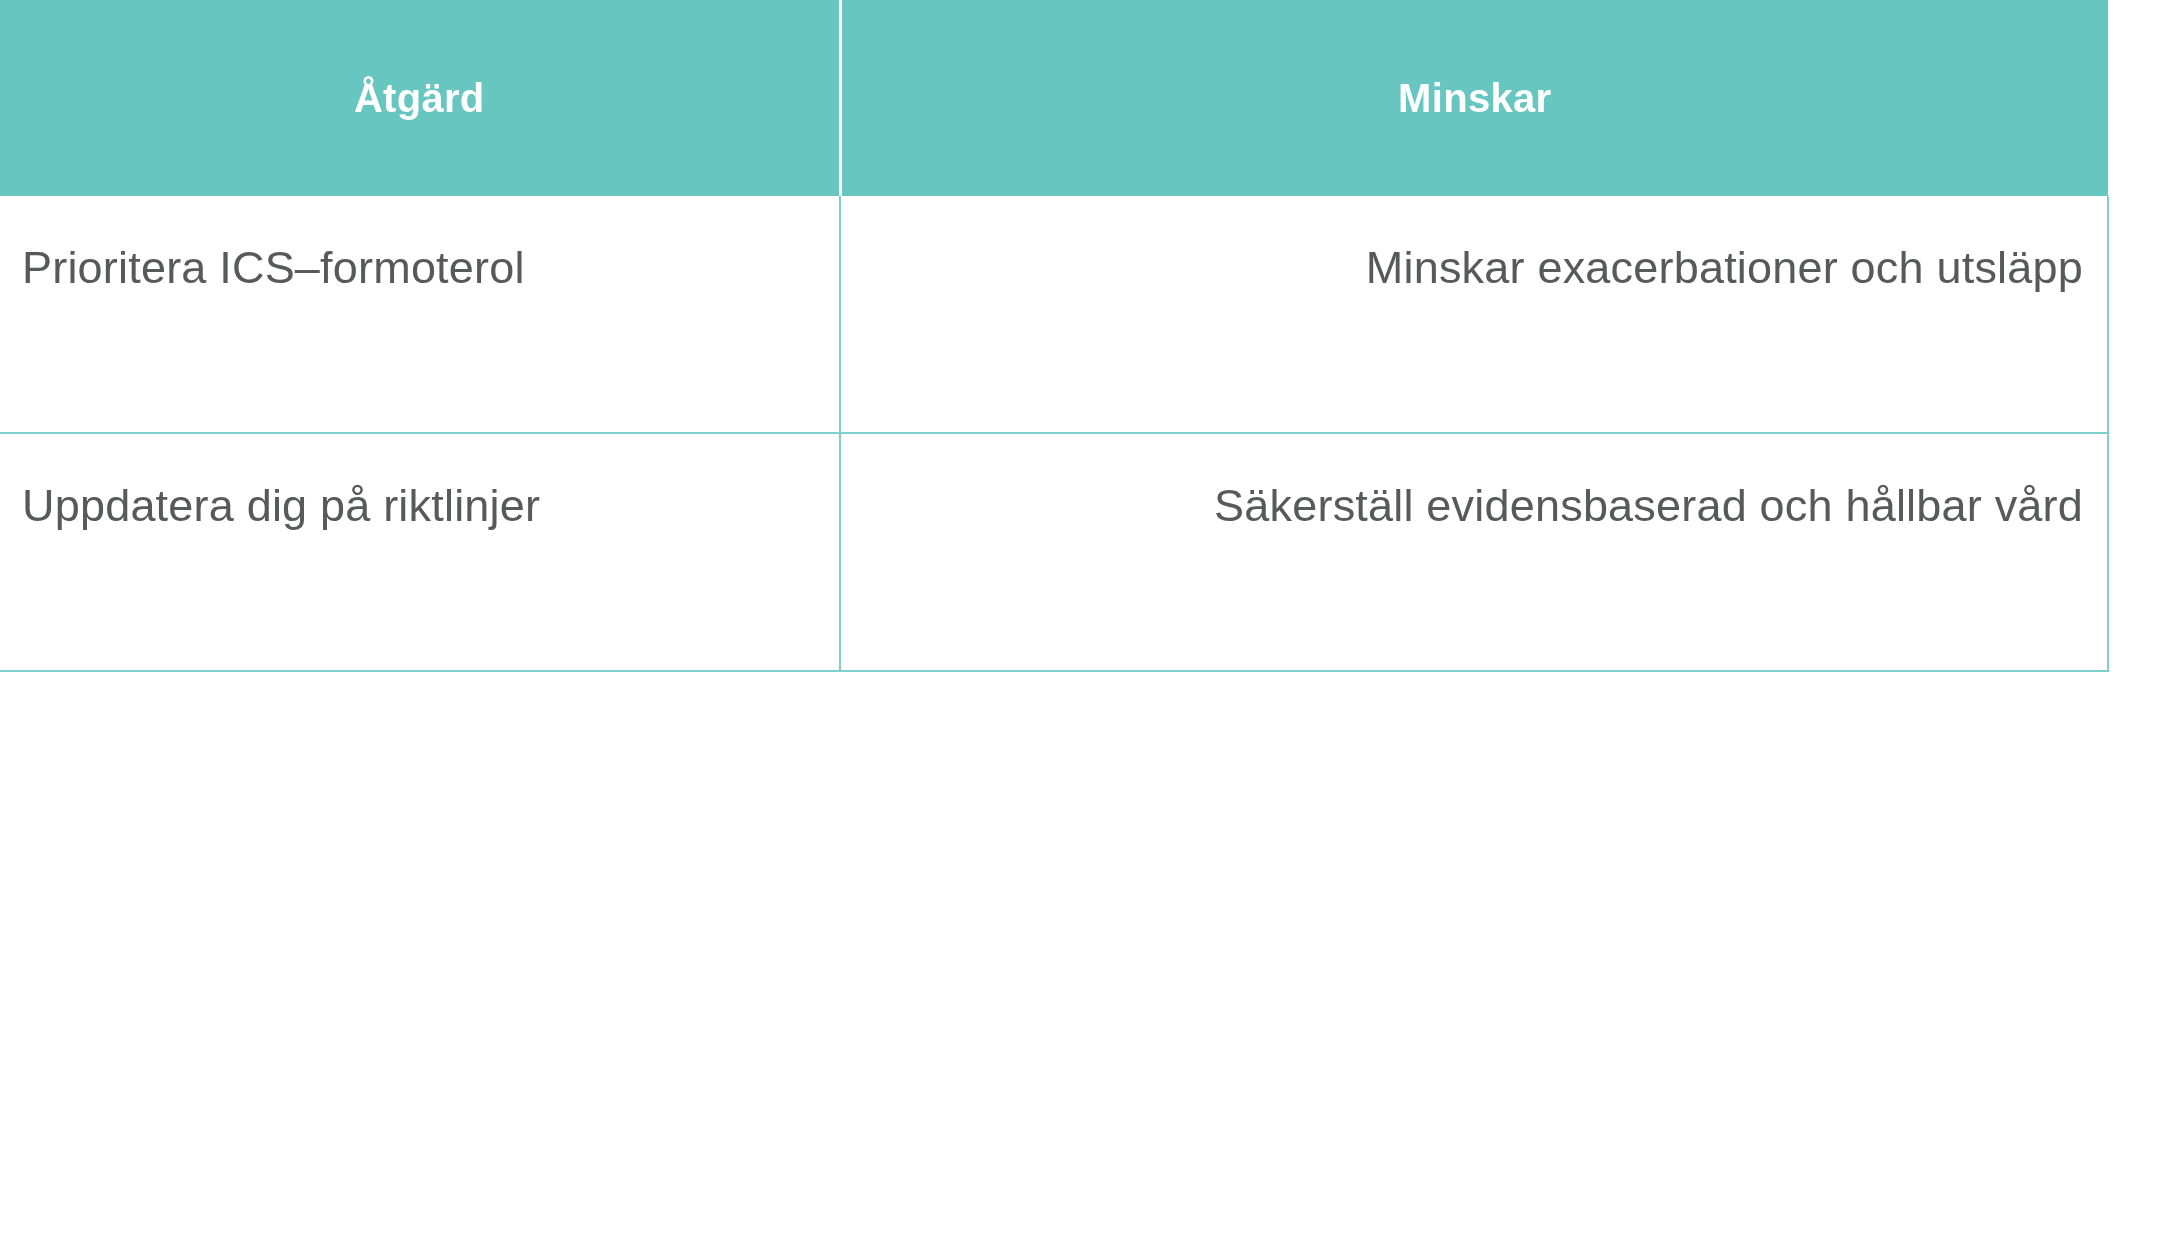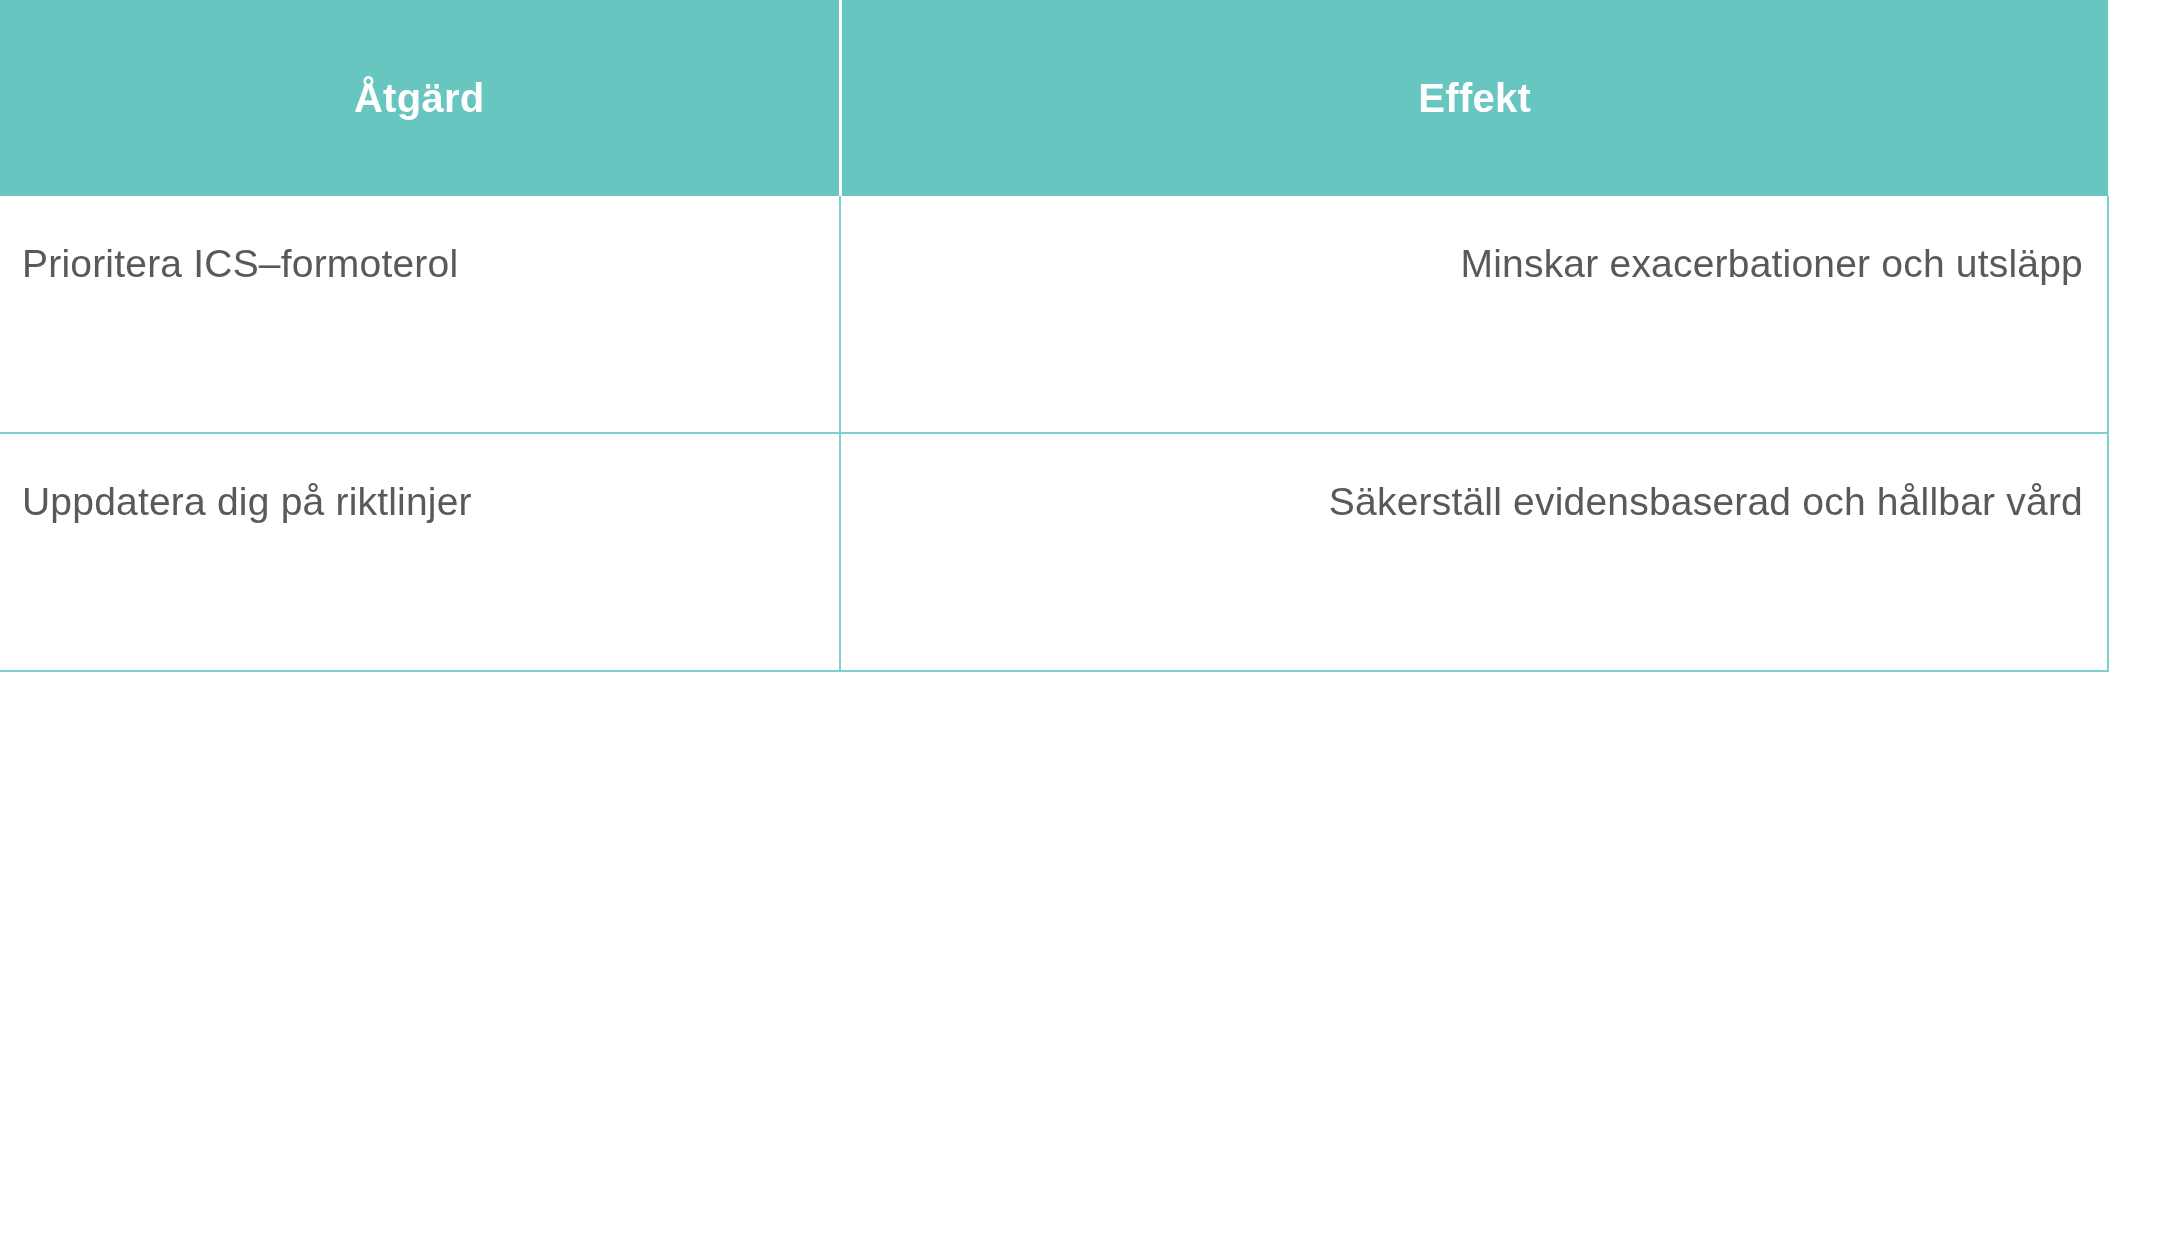--- a/index.html
+++ b/index.html
@@ -43,21 +43,21 @@
     padding: 0 20px;
     border: none;
     letter-spacing: 0.3px;
   }
 
   thead th.th-action {
     border-right: 3px solid #ffffff;
   }
 
   tbody td {
-    font-size: 39px;
+    font-size: 45px;
     color: #58595b;
     font-weight: normal;
     vertical-align: top;
     height: 148px;
     padding: 44px 24px 44px 22px;
     border-bottom: 2px solid #7fcfca;
     border-right: 2px solid #7fcfca;
     background: #ffffff;
     line-height: 1.25;
     letter-spacing: 0.2px;
@@ -85,21 +85,21 @@
 
 <div class="table-wrap">
   <table class="data-table">
     <colgroup>
       <col class="col-action">
       <col class="col-effect">
     </colgroup>
     <thead>
       <tr>
         <th class="th-action">Åtgärd</th>
-        <th class="th-effect">Effekt</th>
+        <th class="th-effect">Minskar</th>
       </tr>
     </thead>
     <tbody>
       <tr>
         <td class="cell-action">Prioritera ICS–formoterol</td>
         <td class="cell-effect">Minskar exacerbationer och utsläpp</td>
       </tr>
       <tr>
         <td class="cell-action">Uppdatera dig på riktlinjer</td>
         <td class="cell-effect">Säkerställ evidensbaserad och hållbar vård</td>

